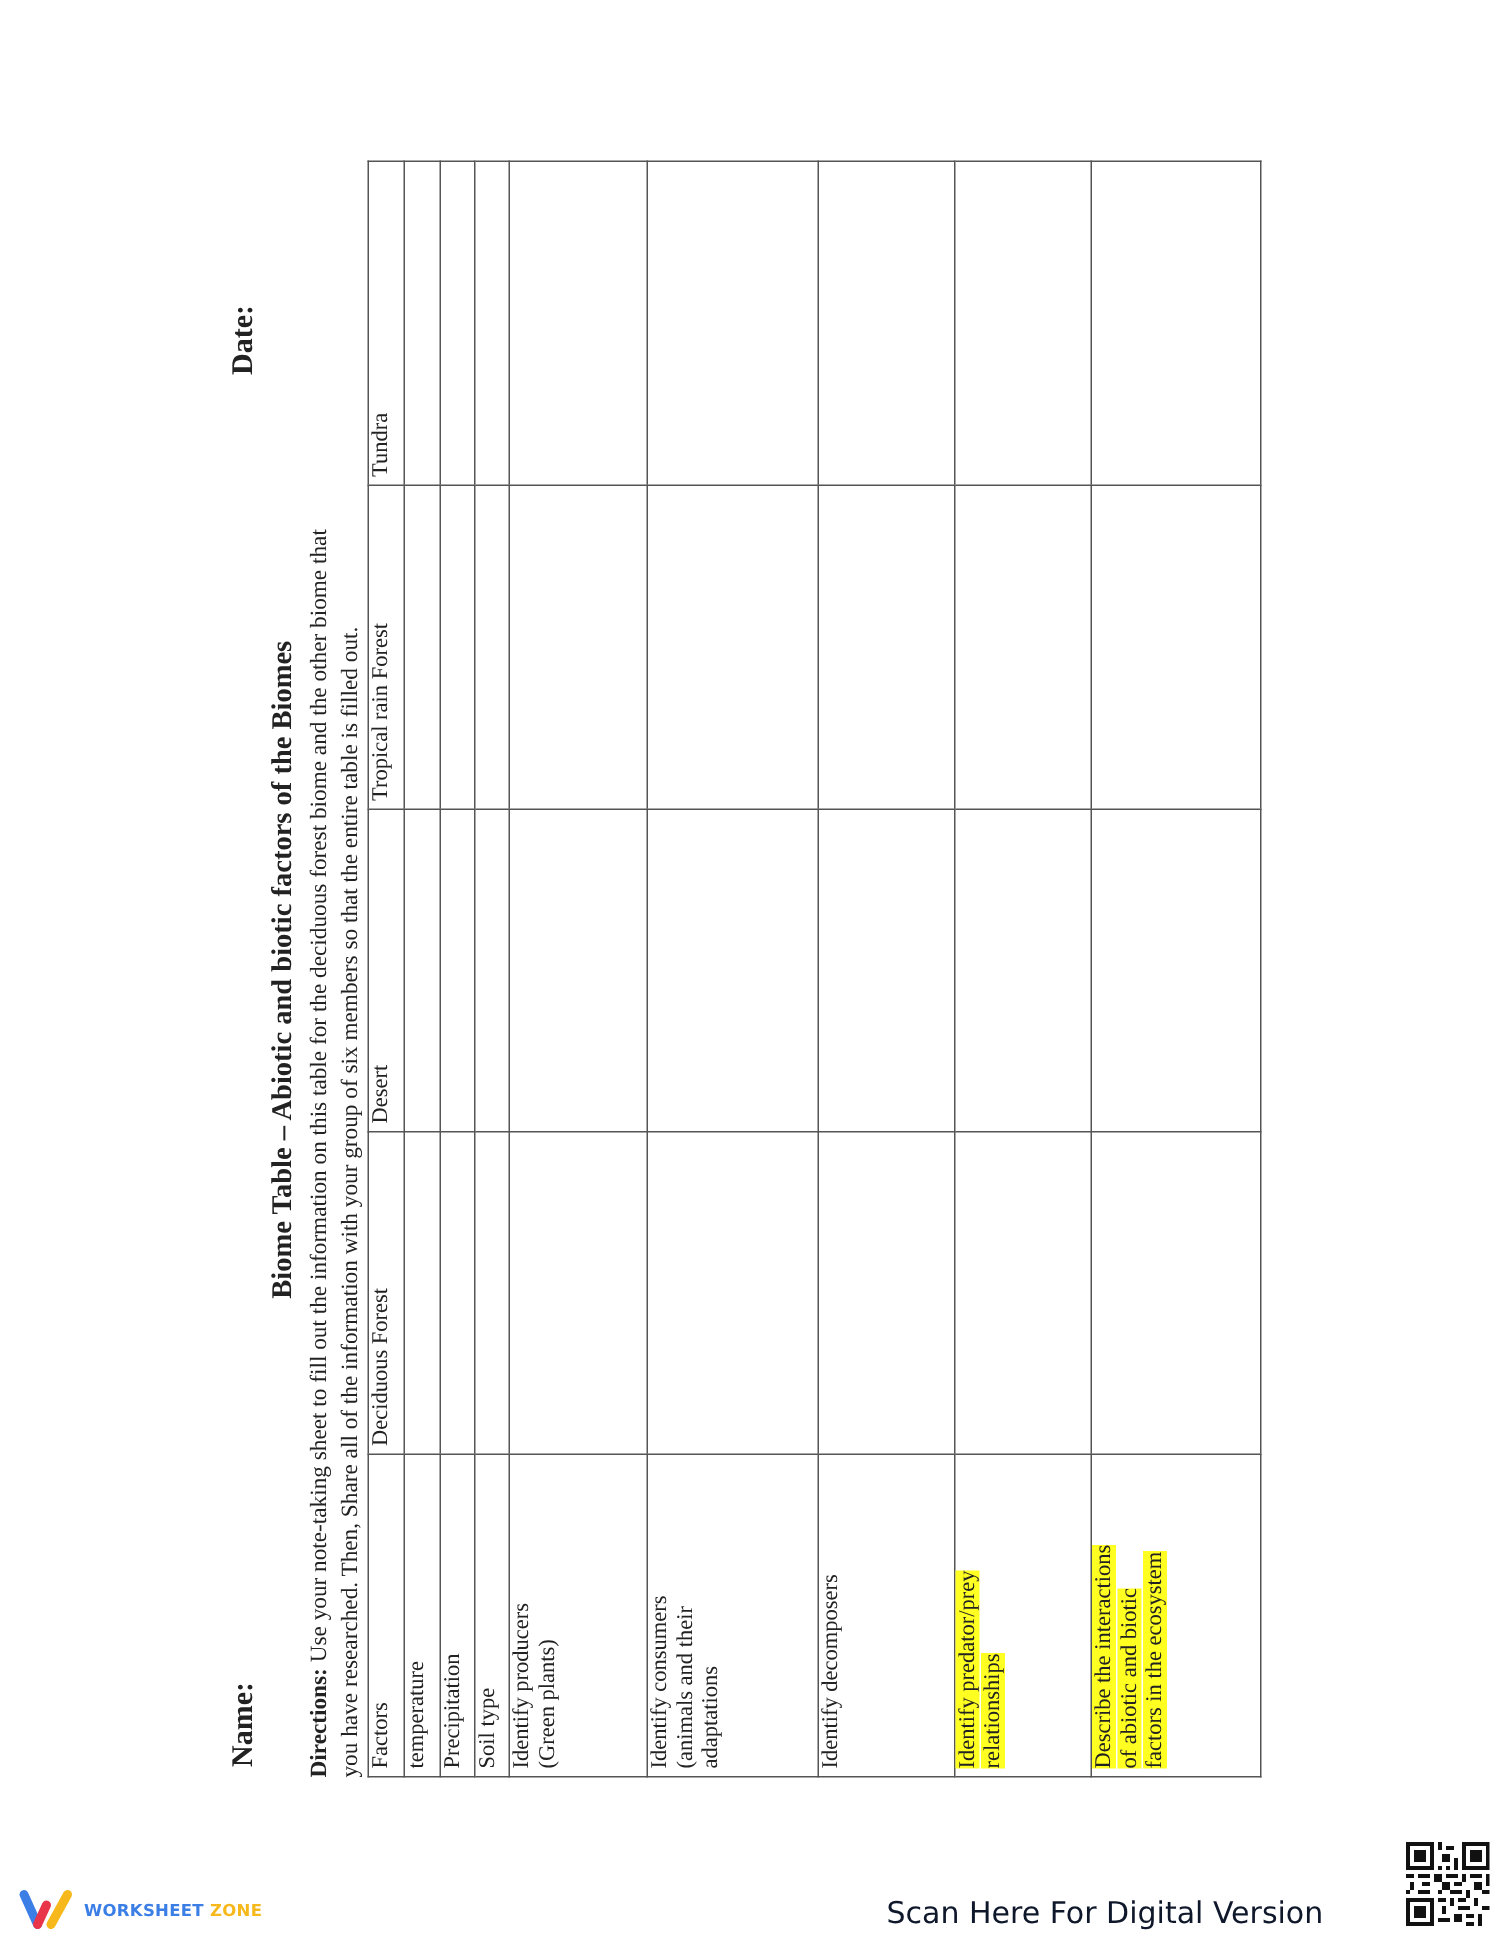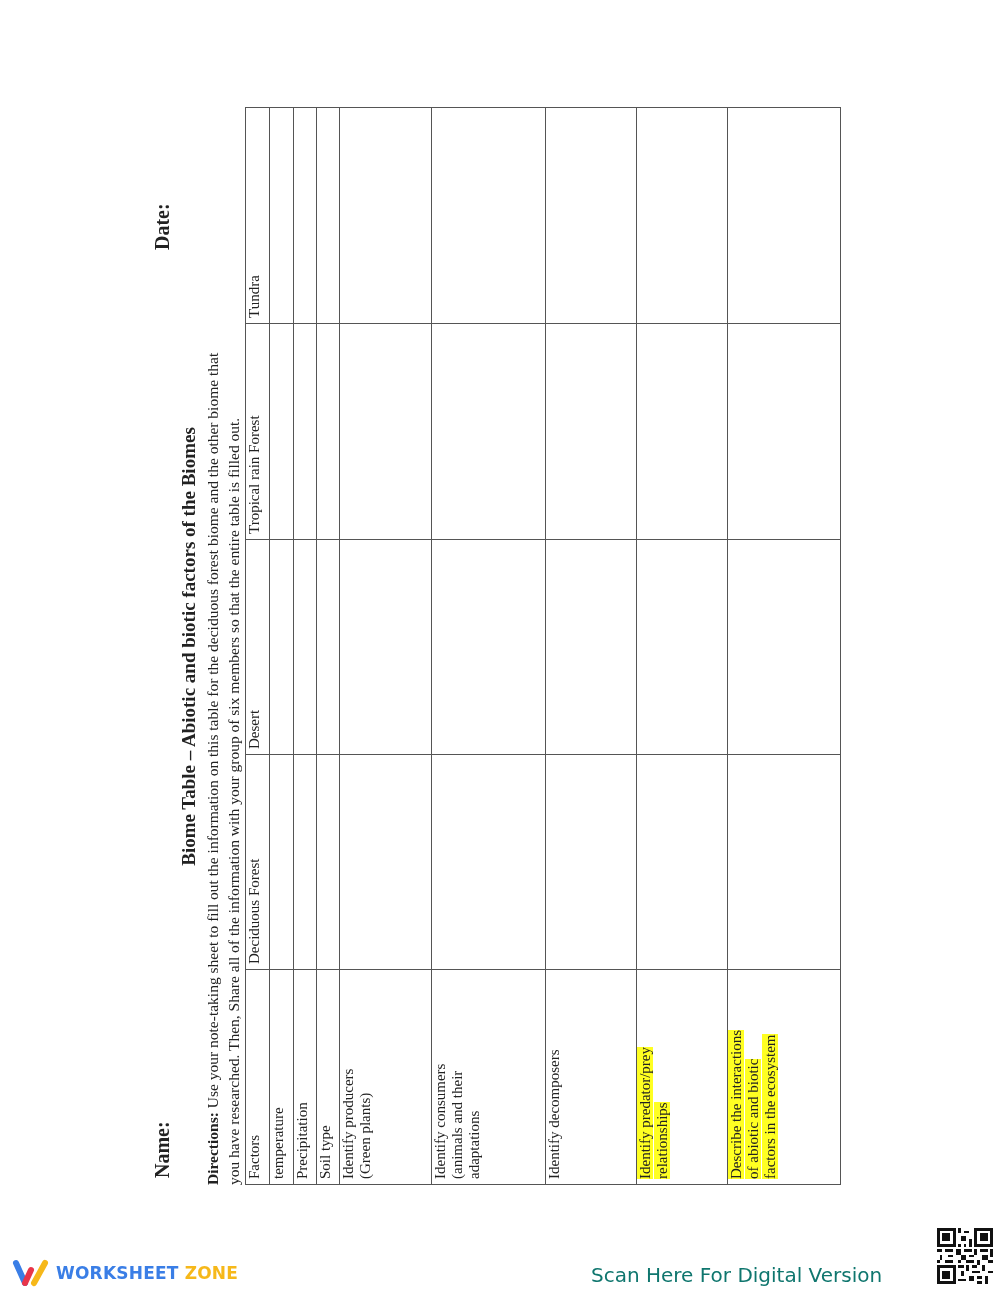--- a/index.html
+++ b/index.html
@@ -11,24 +11,24 @@
   }
   .name-label { position:absolute; left:116px; top:151px; font-size:20px; font-weight:bold; }
   .date-label { position:absolute; left:1044px; top:151px; font-size:20px; font-weight:bold; }
   .title { position:absolute; left:109px; width:1077px; top:178px; text-align:center; font-size:19px; font-weight:bold; }
   .directions { position:absolute; left:109px; top:202px; width:1000px; font-size:15.5px; line-height:21px; }
   .directions b { font-weight:bold; }
   table.biome { position:absolute; left:109px; top:245px; border-collapse:collapse; table-layout:fixed; width:1077px; }
   table.biome td { border:1.3px solid #555; vertical-align:top; padding:0 5px; font-size:15px; line-height:17px; }
   .hl { background:#ffff22; }
   .footer-logo { position:absolute; left:12px; top:1259px; display:flex; align-items:center; }
-  .logo-text { font-family:"DejaVu Sans", sans-serif; font-weight:bold; font-size:17px; margin-left:6px; letter-spacing:0.2px; }
+  .logo-text { font-family:"DejaVu Sans", sans-serif; font-weight:bold; font-size:11px; margin-left:6px; letter-spacing:0.2px; }
   .logo-text .w { color:#3a7ee6; }
   .logo-text .z { color:#f6b81a; }
-  .scan { position:absolute; left:591px; top:1263px; font-family:"DejaVu Sans", sans-serif; font-size:20px; color:#0f766e; }
+  .scan { position:absolute; left:591px; top:1263px; font-family:"DejaVu Sans", sans-serif; font-size:20px; color:#0f172a; }
   .qr { position:absolute; left:937px; top:1228px; width:56px; height:56px; }
 </style>
 </head>
 <body>
 
 <div id="sheet">
   <div class="name-label">Name:</div>
   <div class="date-label">Date:</div>
   <div class="title">Biome Table – Abiotic and biotic factors of the Biomes</div>
   <div class="directions">

